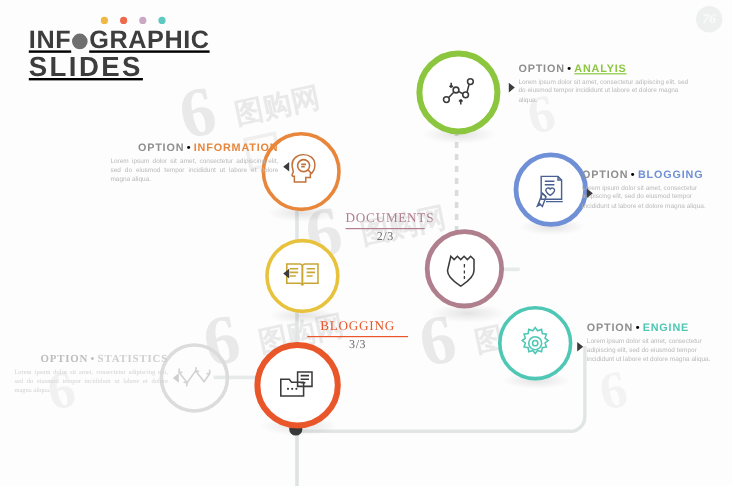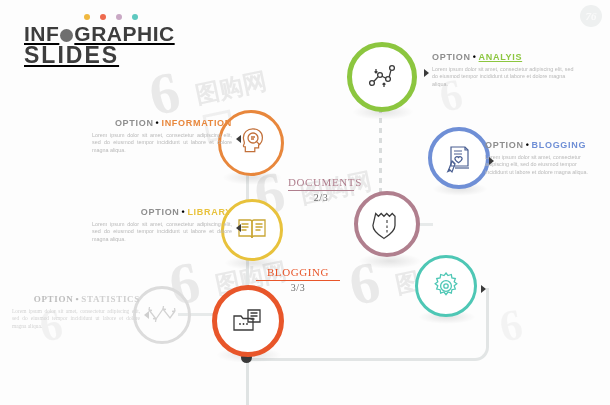--- a/index.html
+++ b/index.html
@@ -262,47 +262,47 @@
   </div>
 
   <div class="tb left" style="left:92px;top:118px;width:140px;">
     <div class="hd">
       <span class="opt">OPTION</span><span class="sep">•</span><span style="color:#e8873c;">INFORMATION</span>
     </div>
     <div class="body">Lorem ipsum dolor sit amet, consectetur adipiscing elit, sed do eiusmod tempor incididunt ut labore et dolore magna aliqua.</div>
   </div>
   <div class="arw l" style="left:236px;top:135px;"></div>
 
-  <div class="tb left" style="left:92px;top:207px;width:140px;">
-    <div class="hd">
-      <span class="opt">OPTION</span><span class="sep">•</span><span style="color:#e8c23c;">LIBRARY</span>
+  <div class="arw l" style="left:236px;top:224px;"></div>
+
+  <div class="tb left" style="left:12px;top:294px;width:128px;font-family:Liberation Serif, serif;">
+    <div class="hd">
+      <span class="opt" style="color:#bdbdbd;">OPTION</span><span class="sep" style="color:#bdbdbd;">•</span><span style="color:#cfcfcf;">STATISTICS</span>
+    </div>
+    <div class="body" style="color:#d3d3d3;">Lorem ipsum dolor sit amet, consectetur adipiscing elit, sed do eiusmod tempor incididunt ut labore et dolore magna aliqua.</div>
+  </div>
+  <div class="arw gl" style="left:144px;top:311px;"></div>
+
+  <div class="tb right" style="left:432px;top:52px;width:146px;">
+    <div class="hd">
+      <span class="opt">OPTION</span><span class="sep">•</span><span style="color:#8cc63f;text-decoration:underline;">ANALYIS</span>
     </div>
     <div class="body">Lorem ipsum dolor sit amet, consectetur adipiscing elit, sed do eiusmod tempor incididunt ut labore et dolore magna aliqua.</div>
   </div>
-  <div class="arw l" style="left:236px;top:224px;"></div>
-
-  <div class="tb left" style="left:12px;top:294px;width:128px;font-family:Liberation Serif, serif;">
-    <div class="hd">
-      <span class="opt" style="color:#bdbdbd;">OPTION</span><span class="sep" style="color:#bdbdbd;">•</span><span style="color:#cfcfcf;">STATISTICS</span>
-    </div>
-    <div class="body" style="color:#d3d3d3;">Lorem ipsum dolor sit amet, consectetur adipiscing elit, sed do eiusmod tempor incididunt ut labore et dolore magna aliqua.</div>
-  </div>
-  <div class="arw gl" style="left:144px;top:311px;"></div>
-
-  <div class="tb right" style="left:432px;top:52px;width:146px;">
-    <div class="hd">
-      <span class="opt">OPTION</span><span class="sep">•</span><span style="color:#8cc63f;text-decoration:underline;">ANALYIS</span>
+  <div class="arw r" style="left:424px;top:69px;"></div>
+
+  <div class="tb right" style="left:485px;top:140px;width:104px;">
+    <div class="hd">
+      <span class="opt">OPTION</span><span class="sep">•</span><span style="color:#6f8fd6;">BLOGGING</span>
     </div>
     <div class="body">Lorem ipsum dolor sit amet, consectetur adipiscing elit, sed do eiusmod tempor incididunt ut labore et dolore magna aliqua.</div>
   </div>
-  <div class="arw r" style="left:424px;top:69px;"></div>
-
-  <div class="tb right" style="left:485px;top:140px;width:104px;">
-    <div class="hd">
-      <span class="opt">OPTION</span><span class="sep">•</span><span style="color:#6f8fd6;">BLOGGING</span>
+  <div class="arw r" style="left:489px;top:157px;"></div>
+
+  <div class="tb right" style="left:489px;top:268px;width:112px;">
+    <div class="hd">
+      <span class="opt">OPTION</span><span class="sep">•</span><span style="color:#4ec7b5;">ENGINE</span>
     </div>
     <div class="body">Lorem ipsum dolor sit amet, consectetur adipiscing elit, sed do eiusmod tempor incididunt ut labore et dolore magna aliqua.</div>
   </div>
-  <div class="arw r" style="left:489px;top:157px;"></div>
-
   <div class="arw r" style="left:481px;top:285px;"></div>
 
 </div>
 
 </body></html>

